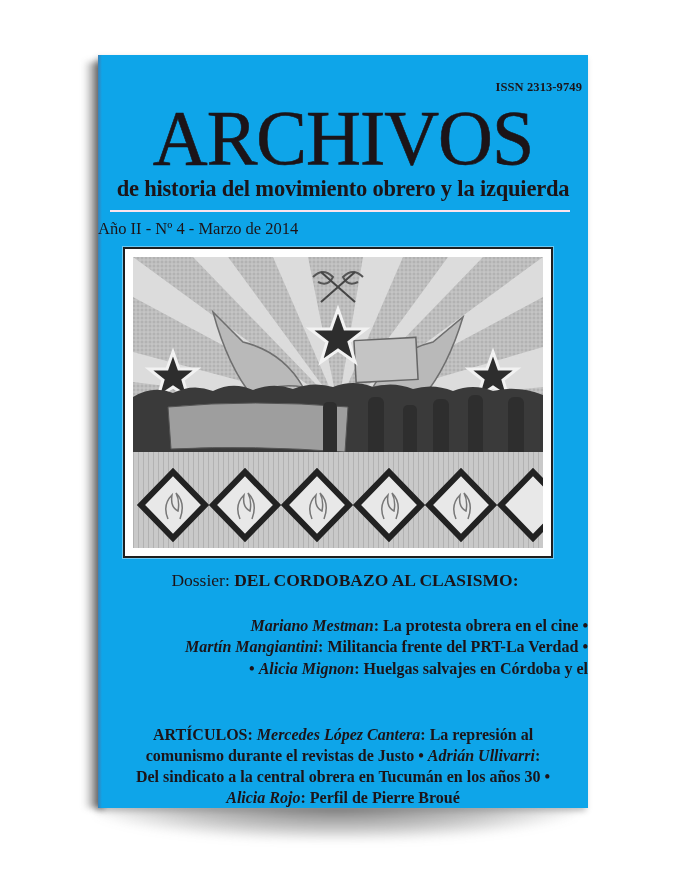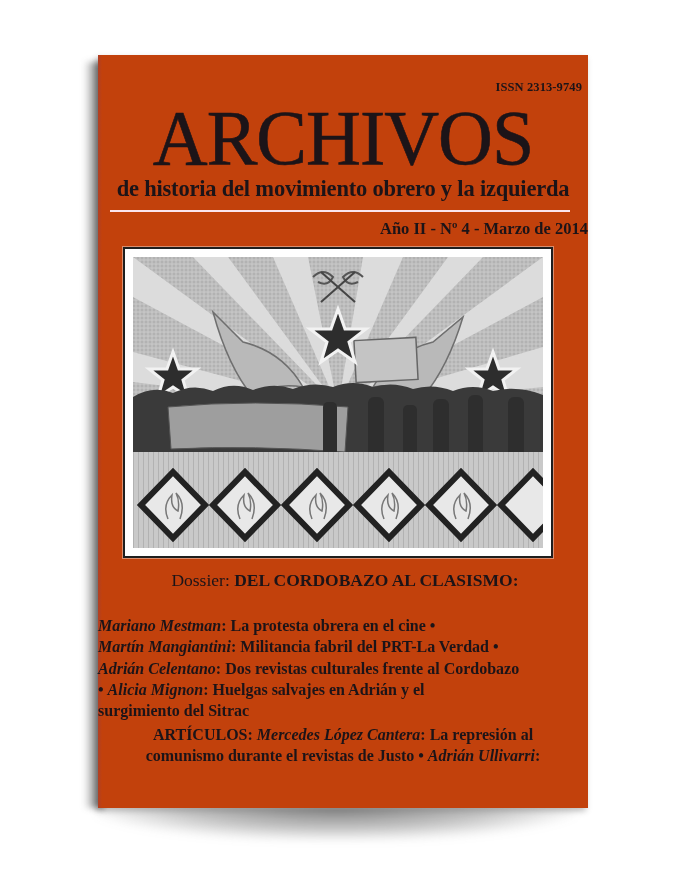--- a/index.html
+++ b/index.html
@@ -25,21 +25,21 @@
       position: absolute;
       left: 96px; top: 806px;
       width: 480px; height: 34px;
       background: radial-gradient(ellipse at 50% 0%, rgba(40,40,40,0.6) 0%, rgba(80,80,80,0.35) 45%, rgba(255,255,255,0) 75%);
       filter: blur(4px);
     }
     .cover {
       position: absolute;
       left: 98px; top: 55px;
       width: 490px; height: 753px;
-      background: #c2410c;
+      background: #0ea5e9;
       box-shadow: -2px 3px 6px rgba(0,0,0,0.25);
     }
     .spine {
       position: absolute;
       left: 0; top: 0;
       width: 4px; height: 100%;
       background: linear-gradient(to right, rgba(140,60,90,0.35), rgba(238,134,182,0));
     }
     .issn {
       position: absolute;
@@ -72,23 +72,23 @@
     }
     .rule {
       position: absolute;
       left: 12px; right: 18px; top: 155px;
       height: 2px;
       background: #fbe4ee;
     }
     .issue {
       position: absolute;
       left: 0; right: 0; top: 164px;
-      text-align: right;
+      text-align: left;
       font-size: 16.5px;
-      font-weight: bold;
+      font-weight: normal;
       color: #1c1418;
     }
     .photo-frame {
       position: absolute;
       left: 25px; top: 192px;
       width: 426px; height: 307px;
       border: 2px solid #1e1e1e;
       background: #ffffff;
       box-shadow: 0 0 0 1px rgba(255,255,255,0.4);
     }
@@ -106,21 +106,21 @@
       text-align: center;
       font-size: 17.5px;
       font-weight: bold;
       line-height: 20px;
       color: #1c1418;
     }
     .dossier .line { display: block; }
     .entries {
       position: absolute;
       left: 0; right: 0; top: 560px;
-      text-align: left;
+      text-align: right;
       font-size: 16px;
       font-weight: bold;
       line-height: 21.3px;
       color: #1c1418;
     }
     .entries .line { display: block; white-space: nowrap; }
     .author { font-style: italic; }
     .articles {
       position: absolute;
       left: 0; right: 0; top: 669px;
@@ -233,32 +233,32 @@
     <span class="line">
       <span style="font-weight:normal">Dossier:</span><span> DEL CORDOBAZO AL CLASISMO:</span>
     </span>
   </div>
 
   <div class="entries">
     <span class="line">
       <span class="author">Mariano Mestman</span><span>: </span><span>La protesta obrera en el cine</span><span> •</span>
     </span>
     <span class="line">
-      <span class="author">Martín Mangiantini</span><span>: </span><span>Militancia fabril del PRT-La Verdad</span><span> •</span>
-    </span>
-    <span class="line">
-      <span class="author">Adrián Celentano</span><span>: </span><span>Dos revistas culturales frente al Cordobazo</span>
-    </span>
-    <span class="line">
-      <span>• </span><span class="author">Alicia Mignon</span><span>: </span><span>Huelgas salvajes en Adrián y el</span>
-    </span>
-    <span class="line">surgimiento del Sitrac</span>
+      <span class="author">Martín Mangiantini</span><span>: </span><span>Militancia frente del PRT-La Verdad</span><span> •</span>
+    </span>
+    <span class="line">
+      <span>• </span><span class="author">Alicia Mignon</span><span>: </span><span>Huelgas salvajes en Córdoba y el</span>
+    </span>
   </div>
 
   <div class="articles">
     <span class="line">
       <span>ARTÍCULOS: </span><span class="author">Mercedes López Cantera</span><span>: La represión al</span>
     </span>
     <span class="line">
       <span>comunismo durante el revistas de Justo • </span><span class="author">Adrián Ullivarri</span><span>:</span>
     </span>
+    <span class="line">Del sindicato a la central obrera en Tucumán en los años 30 •</span>
+    <span class="line">
+      <span class="author">Alicia Rojo</span><span>: Perfil de Pierre Broué</span>
+    </span>
   </div>
 </div>
 
 </body></html>

